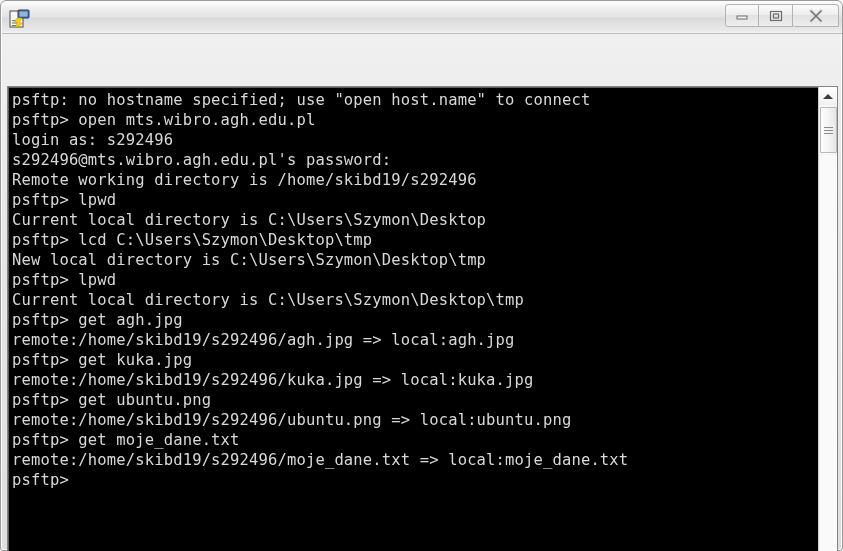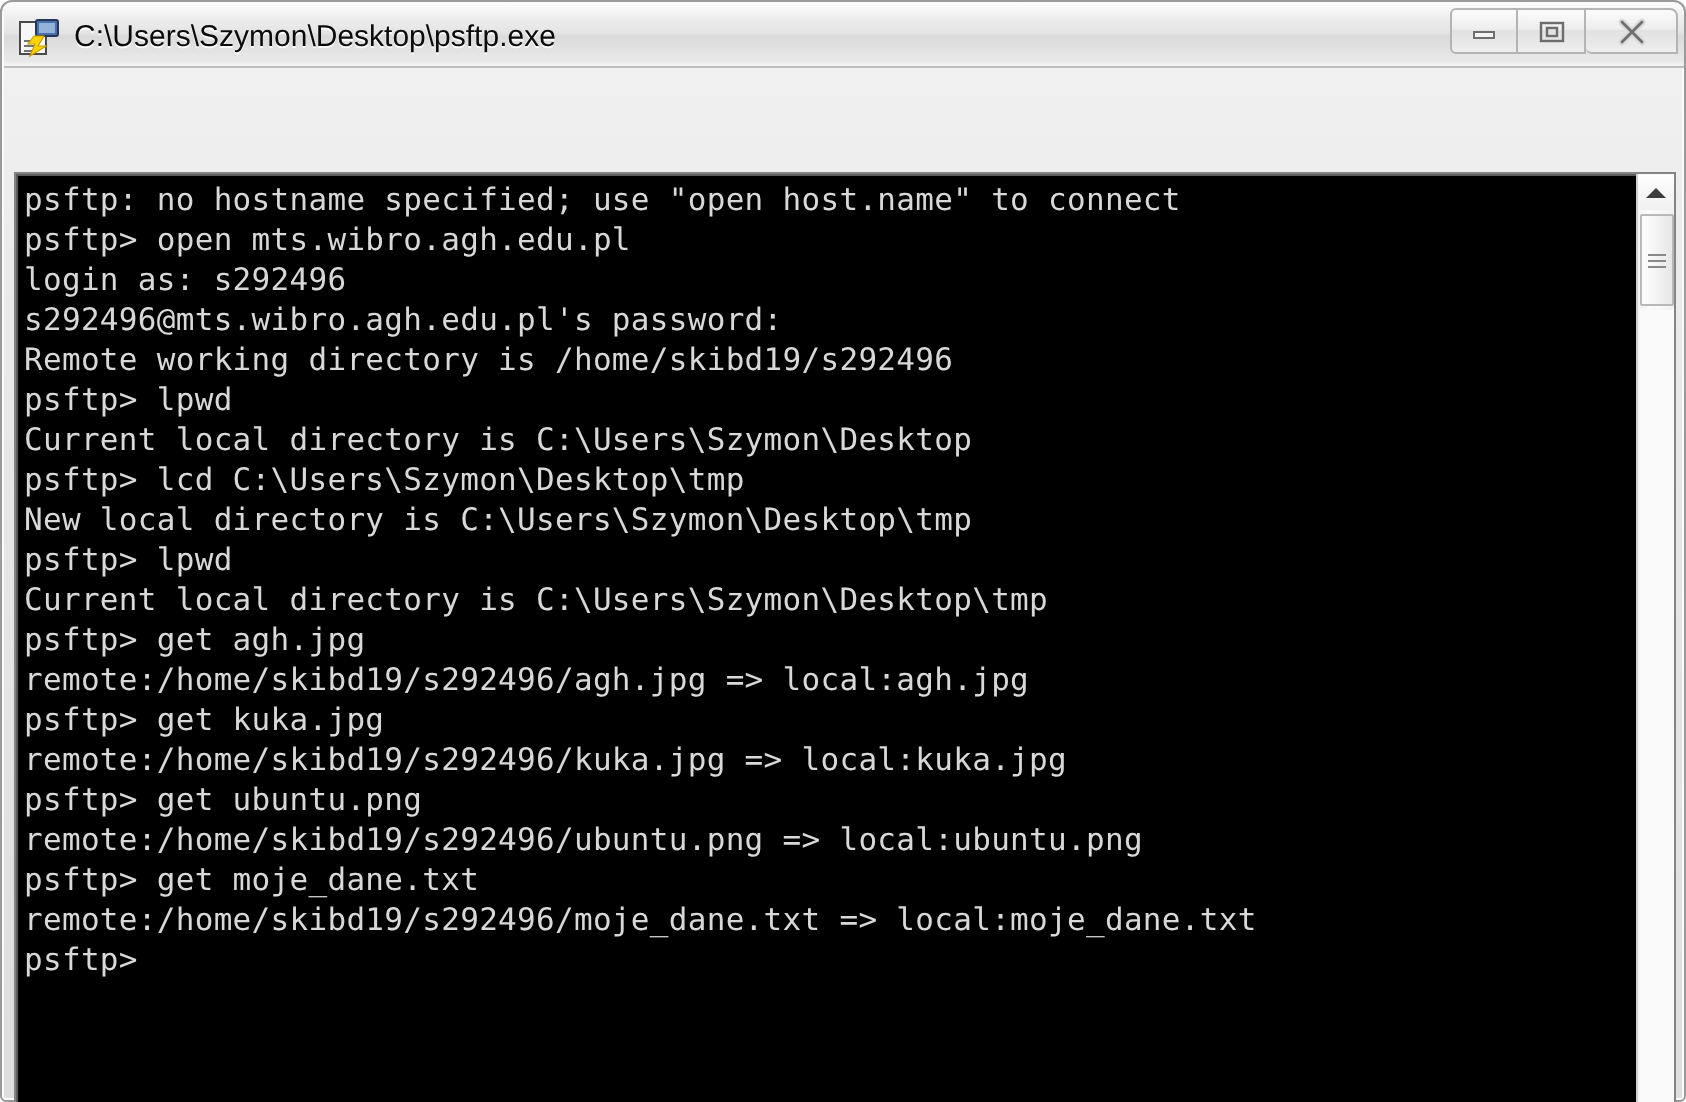--- a/index.html
+++ b/index.html
@@ -206,21 +206,20 @@
         <rect x="1" y="2" width="13" height="16" fill="#f7f7f7" stroke="#4a4a4a" stroke-width="1"></rect>
         <rect x="3" y="11" width="7" height="1" fill="#707070"></rect>
         <rect x="3" y="13.5" width="7" height="1" fill="#707070"></rect>
         <rect x="3" y="16" width="5" height="1" fill="#707070"></rect>
         <rect x="9" y="1" width="11" height="8" rx="1" fill="#4b6fa8" stroke="#24385c" stroke-width="1"></rect>
         <rect x="10.5" y="2.5" width="8" height="5" fill="#93b3dd"></rect>
         <polygon points="8,9 13,9 10,14 14,14 6,19 8.5,13 5,13" fill="#ffd400" stroke="#c9a000" stroke-width="0.6"></polygon>
       </svg>
     </span>
 
-    <span class="title-text">C:\Users\Szymon\Desktop\psftp.exe</span>
 
     <div class="winbtns">
 
       <div class="winbtn">
         <svg width="14" height="10" viewBox="0 0 14 10">
           <rect x="2" y="5" width="10" height="3" fill="#f4f4f4" stroke="#6d6d6d" stroke-width="1"></rect>
         </svg>
       </div>
 
       <div class="winbtn">

